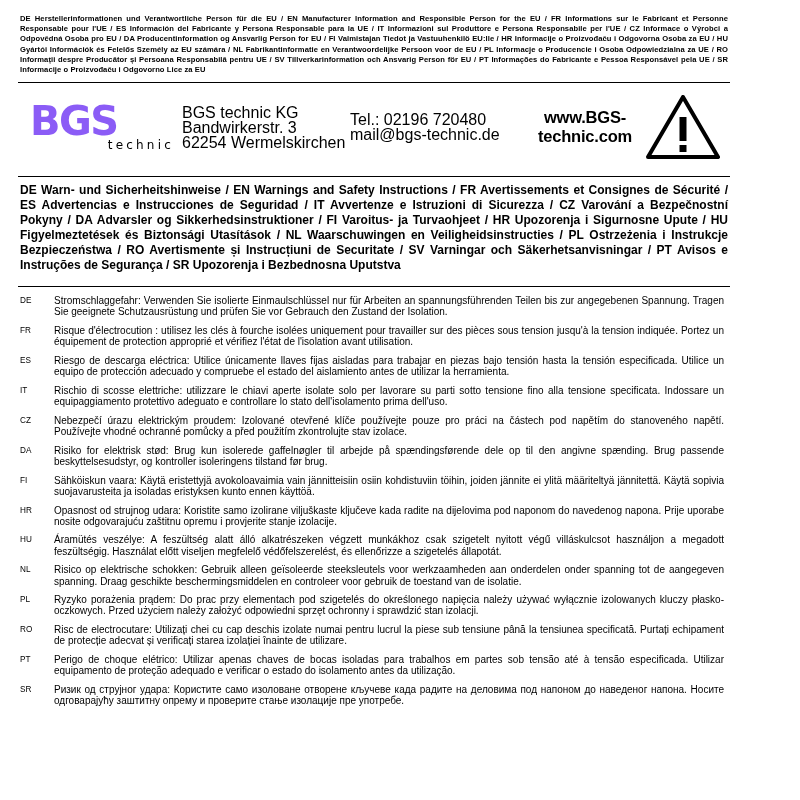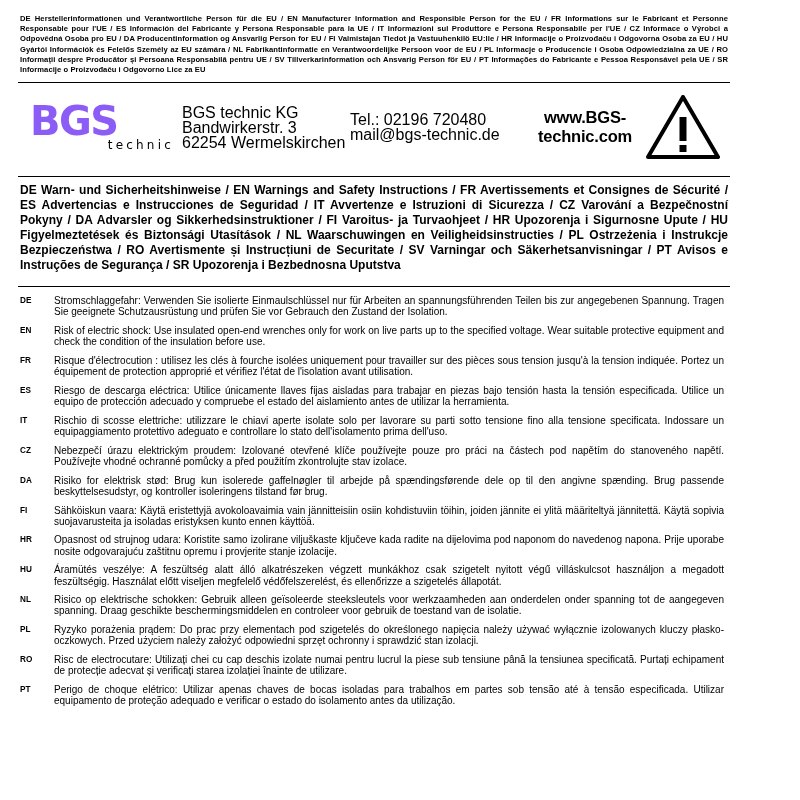--- a/index.html
+++ b/index.html
@@ -109,21 +109,21 @@
   .rows {
     padding: 8px 2px 0 2px;
   }
   .lrow {
     display: flex;
     margin-bottom: 7.5px;
   }
   .lrow .lcode {
     flex: 0 0 34px;
     font-size: 8.2px;
-    font-weight: bold;
+    font-weight: normal;
     line-height: 11.2px;
     padding-left: 0px;
   }
   .lrow .ltext {
     flex: 1 1 auto;
     font-size: 10px;
     line-height: 11.2px;
     text-align: justify;
     padding-right: 4px;
   }
@@ -176,24 +176,20 @@
 
   <hr class="rule">
 
   <div class="rows">
 
     <div class="lrow">
       <div class="lcode">DE</div>
       <div class="ltext">Stromschlaggefahr: Verwenden Sie isolierte Einmaulschlüssel nur für Arbeiten an spannungsführenden Teilen bis zur angegebenen Spannung. Tragen Sie geeignete Schutzausrüstung und prüfen Sie vor Gebrauch den Zustand der Isolation.</div>
     </div>
 
-    <div class="lrow">
-      <div class="lcode">EN</div>
-      <div class="ltext">Risk of electric shock: Use insulated open-end wrenches only for work on live parts up to the specified voltage. Wear suitable protective equipment and check the condition of the insulation before use.</div>
-    </div>
 
     <div class="lrow">
       <div class="lcode">FR</div>
       <div class="ltext">Risque d'électrocution : utilisez les clés à fourche isolées uniquement pour travailler sur des pièces sous tension jusqu'à la tension indiquée. Portez un équipement de protection approprié et vérifiez l'état de l'isolation avant utilisation.</div>
     </div>
 
     <div class="lrow">
       <div class="lcode">ES</div>
       <div class="ltext">Riesgo de descarga eléctrica: Utilice únicamente llaves fijas aisladas para trabajar en piezas bajo tensión hasta la tensión especificada. Utilice un equipo de protección adecuado y compruebe el estado del aislamiento antes de utilizar la herramienta.</div>
     </div>
@@ -242,15 +238,19 @@
       <div class="lcode">RO</div>
       <div class="ltext">Risc de electrocutare: Utilizați chei cu cap deschis izolate numai pentru lucrul la piese sub tensiune până la tensiunea specificată. Purtați echipament de protecție adecvat și verificați starea izolației înainte de utilizare.</div>
     </div>
 
 
     <div class="lrow">
       <div class="lcode">PT</div>
       <div class="ltext">Perigo de choque elétrico: Utilizar apenas chaves de bocas isoladas para trabalhos em partes sob tensão até à tensão especificada. Utilizar equipamento de proteção adequado e verificar o estado do isolamento antes da utilização.</div>
     </div>
 
+    <div class="lrow">
+      <div class="lcode">SR</div>
+      <div class="ltext">Ризик од струјног удара: Користите само изоловане отворене кључеве када радите на деловима под напоном до наведеног напона. Носите одговарајућу заштитну опрему и проверите стање изолације пре употребе.</div>
+    </div>
 
   </div>
 </div>
 
 </body></html>

